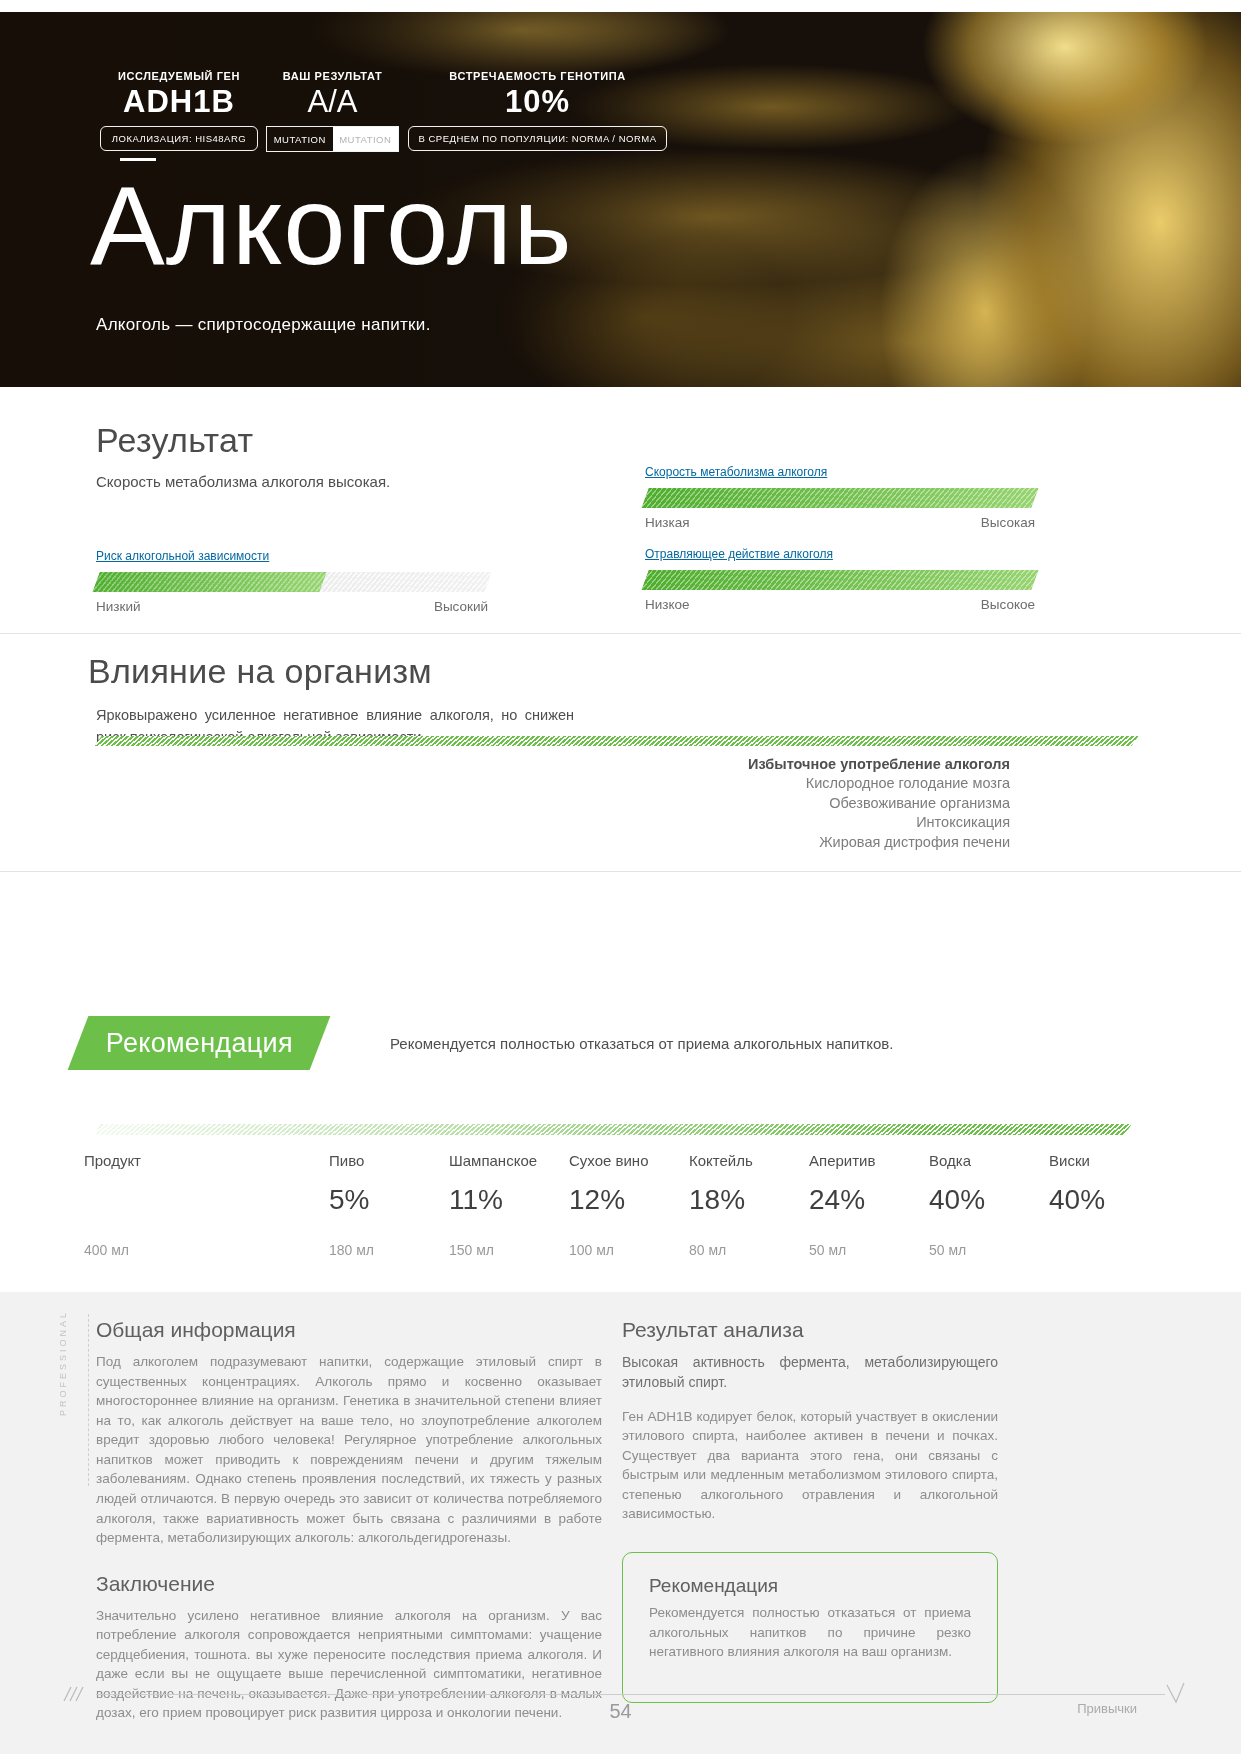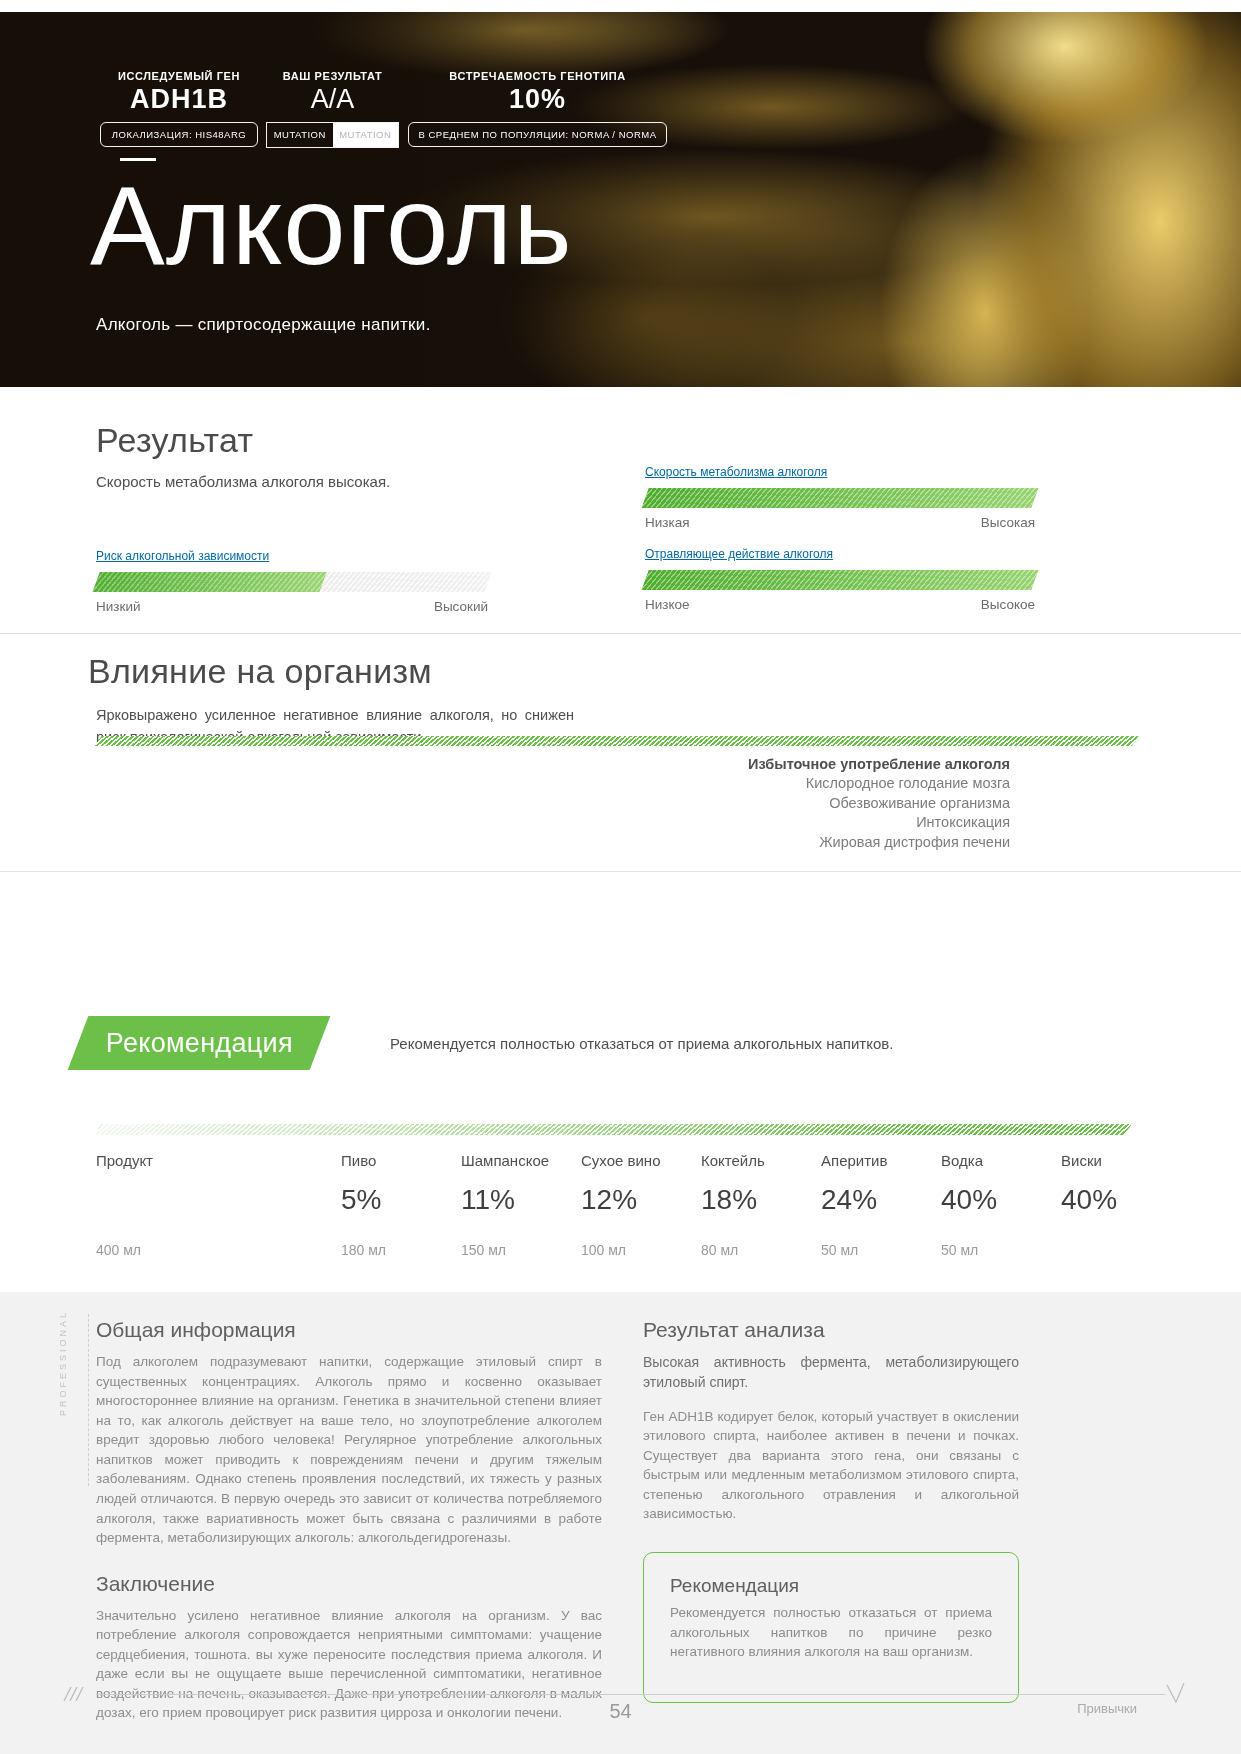--- a/index.html
+++ b/index.html
@@ -21,21 +21,21 @@
       radial-gradient(ellipse 520px 170px at 910px 330px, rgba(182,142,46,0.55), rgba(0,0,0,0) 75%),
       radial-gradient(ellipse 210px 130px at 645px 305px, rgba(118,89,28,0.6), rgba(0,0,0,0) 70%),
       #17100a;
   }
   .hero-content { position:relative; z-index:2; color:#fff; }
   .hero-col { position:absolute; text-align:center; }
   .hero-col1 { left:100px; top:58px; width:158px; }
   .hero-col2 { left:266px; top:58px; width:133px; }
   .hero-col3 { left:408px; top:58px; width:259px; }
   .hero-label { font-size:11px; letter-spacing:0.6px; font-weight:600; white-space:nowrap; }
-  .hero-value { font-size:27px; margin-top:3px; line-height:1.1; }
+  .hero-value { font-size:31px; margin-top:3px; line-height:1.1; }
   .hero-value.bold { font-weight:700; letter-spacing:1px; }
   .hero-value.light { font-weight:300; }
   .hero-badge { margin-top:7px; border:1px solid rgba(255,255,255,0.95); border-radius:6px; padding:6px 4px; font-size:9.5px; letter-spacing:0.5px; white-space:nowrap; }
   .toggle { margin-top:7px; display:flex; border-radius:0; overflow:hidden; border:1px solid rgba(255,255,255,0.95); height:26px; }
   .toggle-half { flex:1; display:flex; align-items:center; justify-content:center; font-size:9.5px; letter-spacing:0.5px; }
   .toggle-on  { background:rgba(24,16,9,0.85); color:#fff; }
   .toggle-off { background:#fff; color:#b3b3b3; }
   .title-dash { position:absolute; left:120px; top:146px; width:36px; height:3px; background:#fff; }
   .hero-title { position:absolute; left:90px; top:152px; font-size:112px; font-weight:100; letter-spacing:1px; line-height:1.1; }
   .hero-subtitle { position:absolute; left:96px; top:303px; font-size:17px; font-weight:300; letter-spacing:0.3px; }
@@ -77,31 +77,31 @@
   .effects-list .effect-item { margin-bottom:2px; }
   .effects-list .effect-item.first { font-weight:700; color:#4f4f4f; }
 
   
   .sec-reco-table { position:relative; height:420px; flex:none; }
   .reco-banner { position:absolute; left:78px; top:144px; width:242px; height:54px; background:#6cc04a; transform:skewX(-21deg); display:flex; align-items:center; justify-content:center; }
   .reco-banner-label { transform:skewX(21deg); color:#fff; font-size:27px; font-weight:400; letter-spacing:0.3px; }
   .reco-banner-text { position:absolute; left:390px; top:163px; font-size:15px; color:#4f4f4f; }
   .strip-table { position:absolute; left:98px; top:252px; width:1030px; height:11px; }
   .strip-table::after { content:''; position:absolute; inset:0; background:linear-gradient(90deg, rgba(255,255,255,0.92), rgba(255,255,255,0) 80%); }
-  .table-row { position:absolute; left:96px; width:1035px; display:grid; grid-template-columns:245px repeat(6,120px) auto; }
+  .table-row { position:absolute; left:84px; width:1035px; display:grid; grid-template-columns:245px repeat(6,120px) auto; }
   .row-names { top:280px; font-size:15px; color:#4f4f4f; }
   .row-abv { top:312px; font-size:28px; color:#3f3f3f; }
   .row-portions { top:370px; font-size:14px; color:#9a9a9a; }
   .portion-label { font-size:13.5px; font-weight:700; color:#4f4f4f; line-height:1.35; padding-right:60px; }
 
   
   .sec-info { position:relative; flex:1; background:#f2f2f2; }
   .professional { position:absolute; left:58px; top:18px; writing-mode:vertical-rl; transform:rotate(180deg); font-size:9px; letter-spacing:3px; color:#c2c2c2; }
   .info-dashline { position:absolute; left:88px; top:22px; height:172px; border-left:1px dashed #cfcfcf; }
-  .info-cols { display:grid; grid-template-columns:506px 376px; column-gap:41px; padding:26px 0 0 96px; }
+  .info-cols { display:grid; grid-template-columns:506px 376px; column-gap:20px; padding:26px 0 0 96px; }
   .info-h { font-size:21px; font-weight:400; color:#606060; margin-bottom:10px; }
   .info-p { font-size:13.5px; line-height:1.45; color:#8d8d8d; text-align:justify; }
   .info-h.mt { margin-top:24px; }
   .analysis-lead { font-size:14px; color:#707070; margin-bottom:14px; }
   .reco-box { margin-top:28px; border:1.5px solid #6cc04a; border-radius:10px; padding:22px 26px 40px 26px; }
   .reco-box-h { font-size:19px; font-weight:400; color:#606060; margin-bottom:6px; }
 
   
   .footer { position:absolute; left:0; right:0; bottom:36px; height:36px; }
   .footer-line { position:absolute; left:96px; right:76px; top:0; border-top:1px solid #cccccc; }

